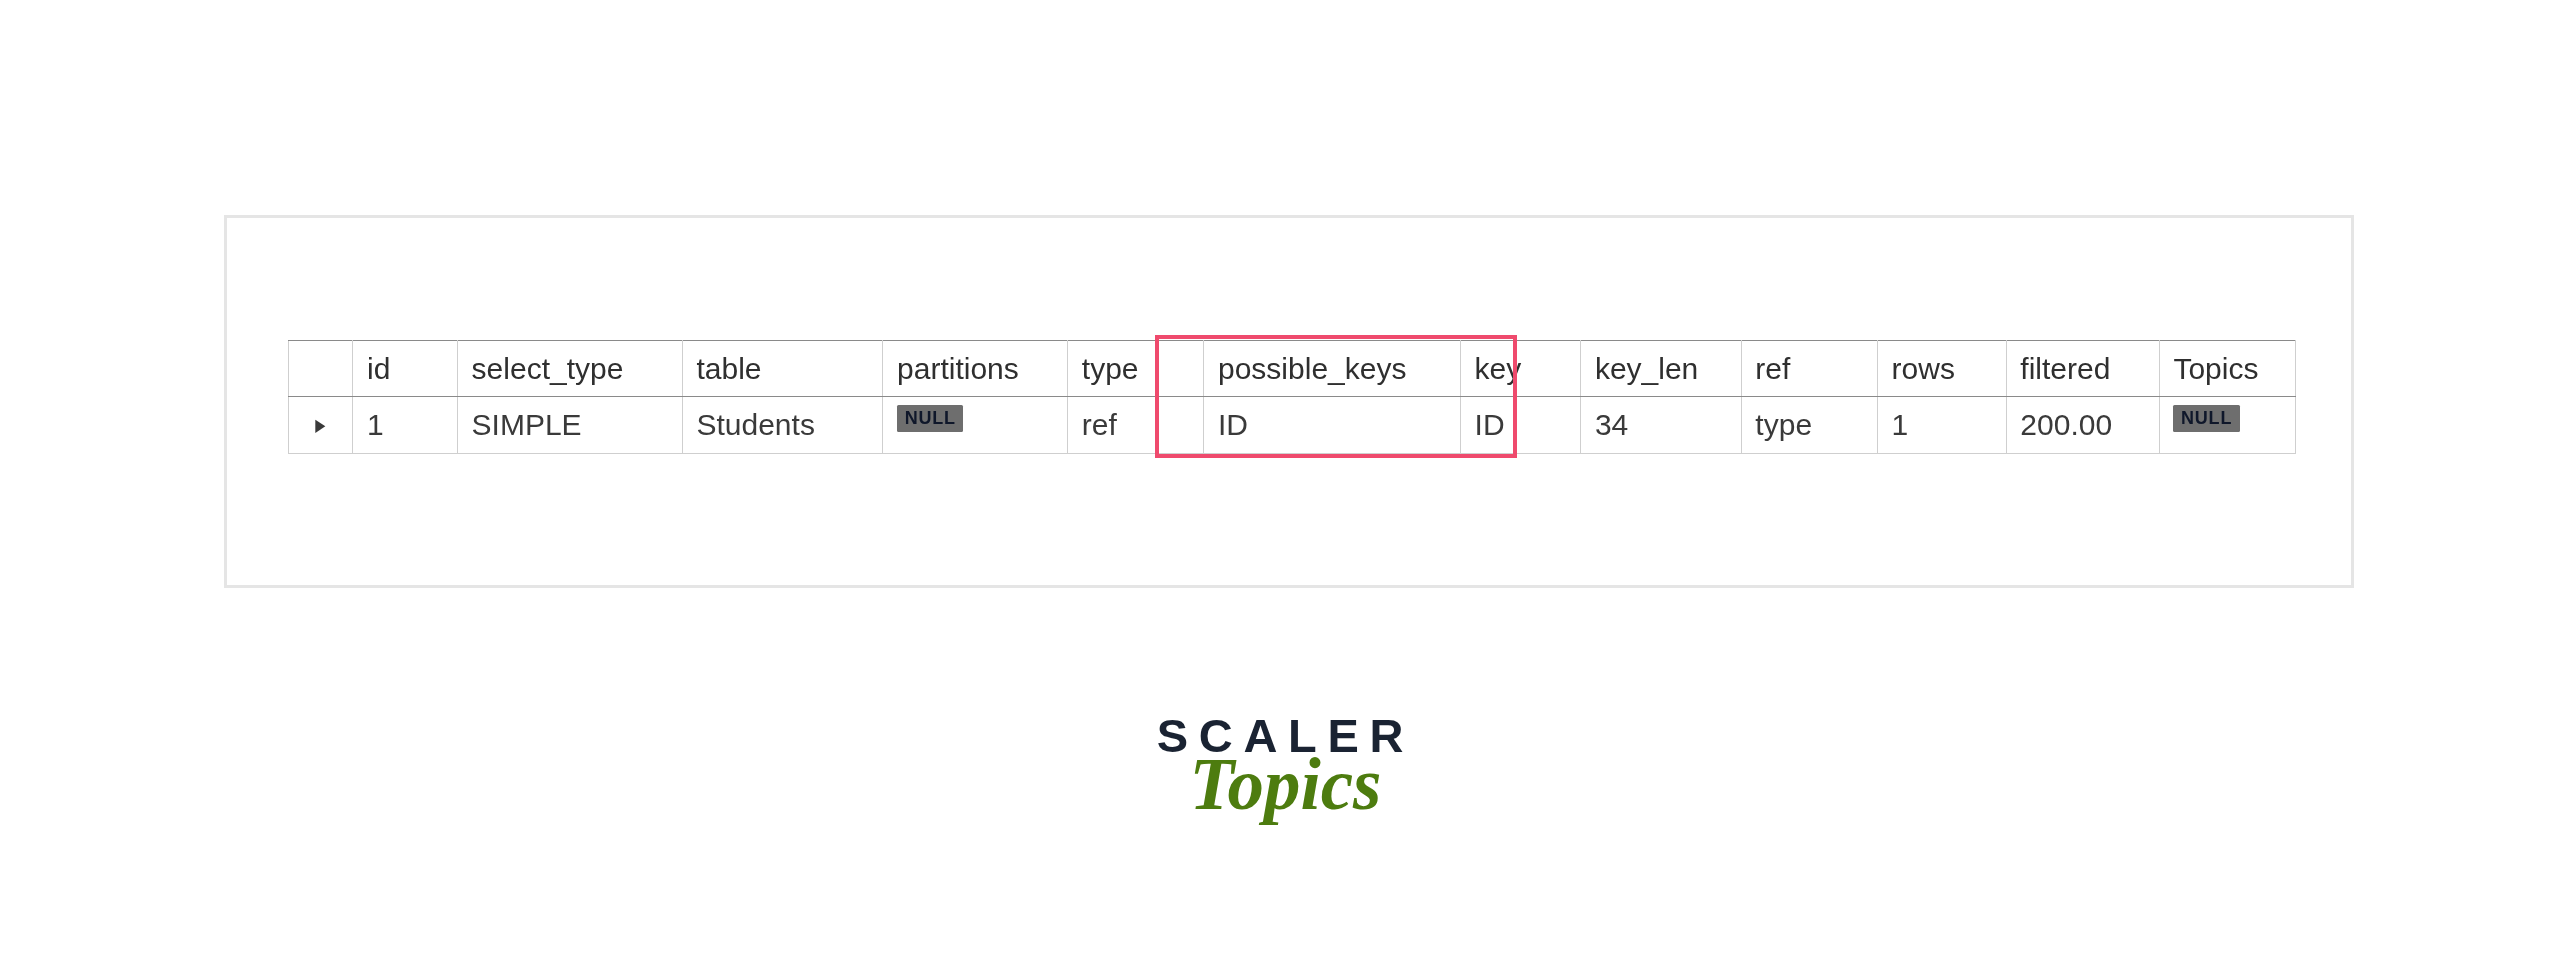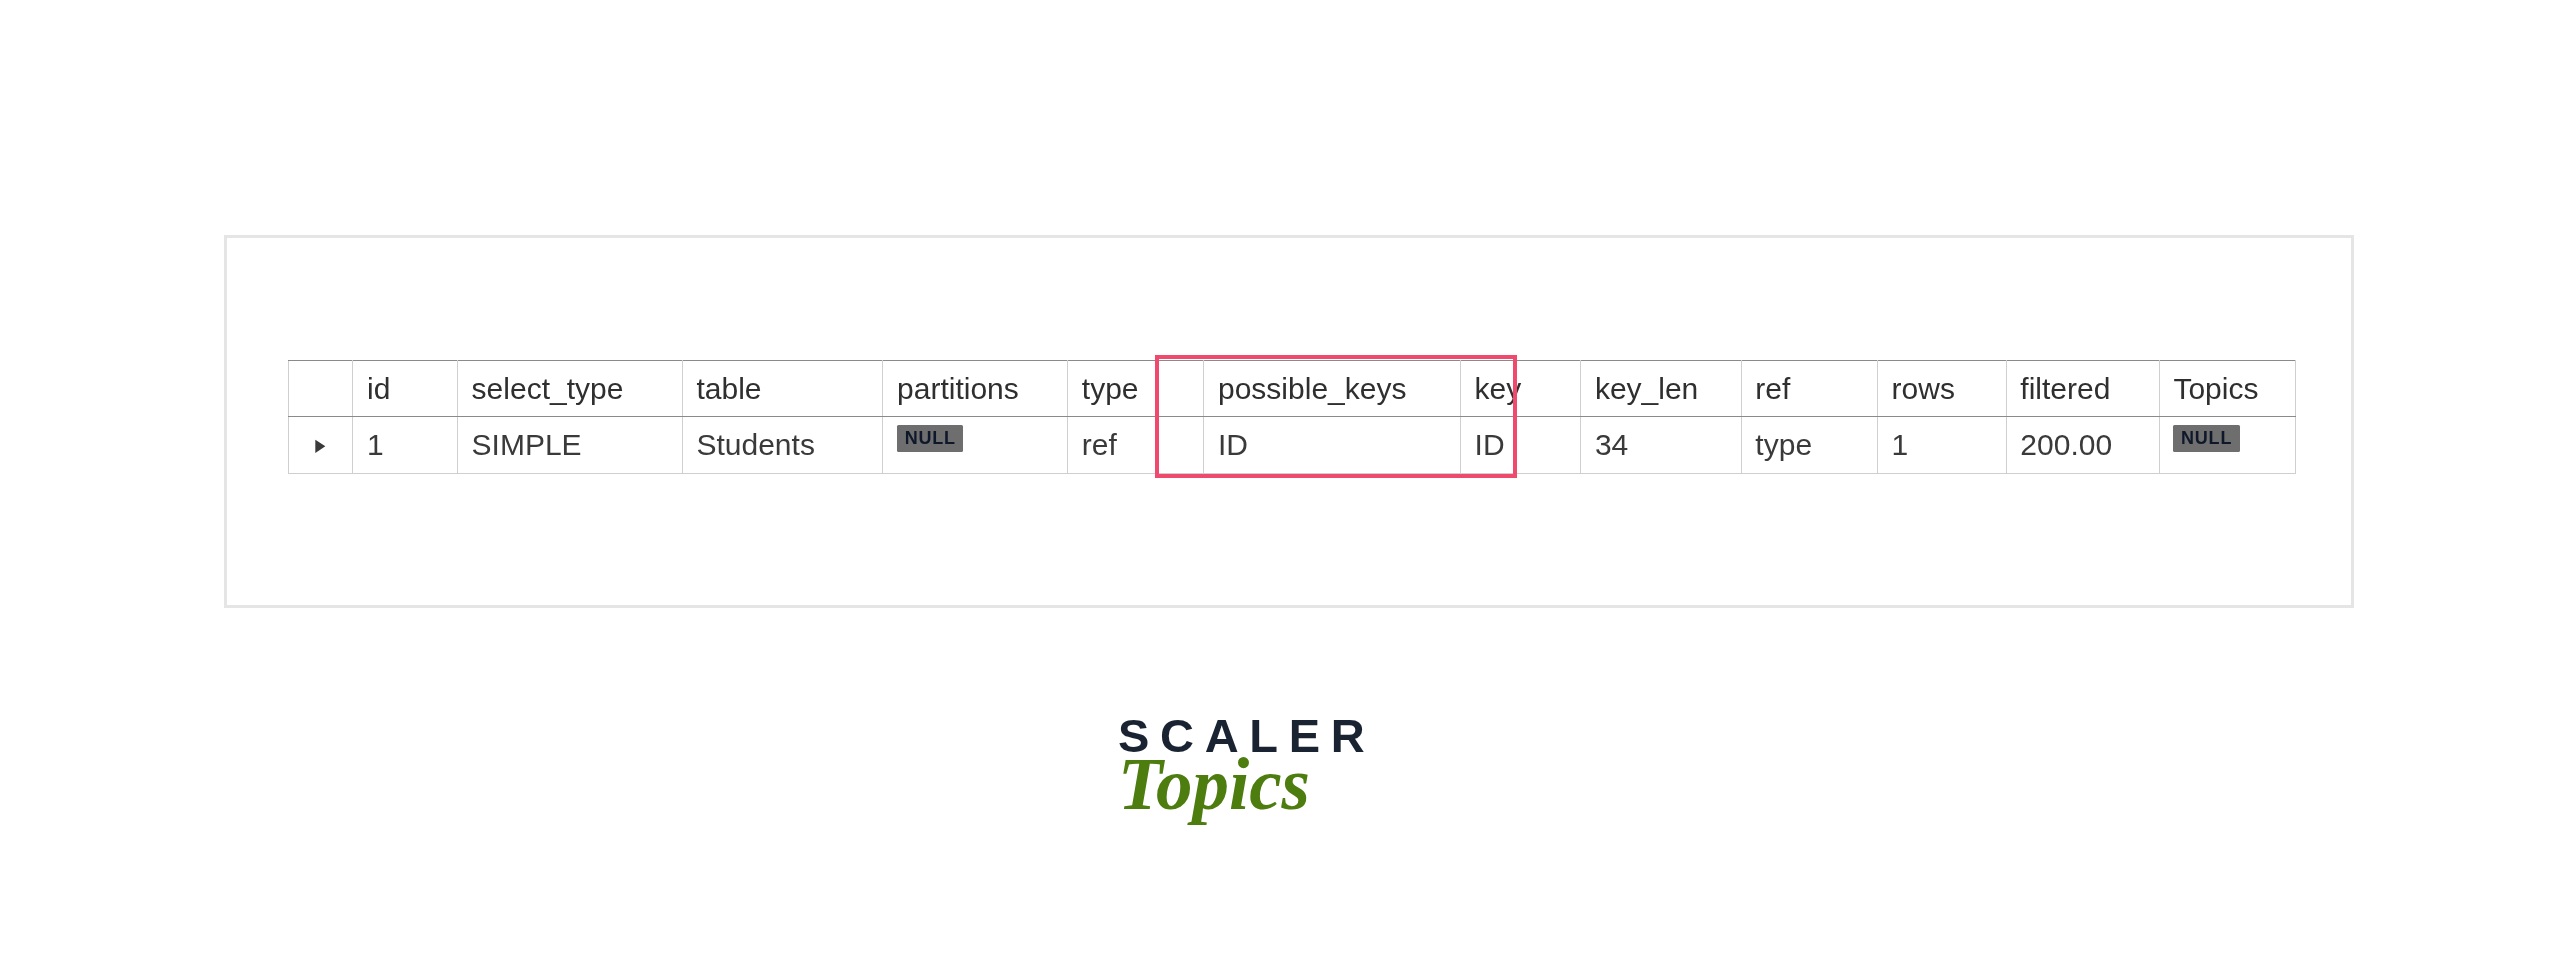--- a/index.html
+++ b/index.html
@@ -11,21 +11,20 @@
     position: relative;
   }
   .outer-frame {
     position: absolute;
     left: 224px;
     top: 215px;
     width: 2130px;
     height: 373px;
     border: 3px solid #e5e5e5;
     background: #ffffff;
-    margin-top: 20px;
   }
   .table-wrap {
     position: absolute;
     left: 61px;
     top: 122px;
     width: 2008px;
   }
   table {
     border-collapse: collapse;
     width: 100%;
@@ -74,20 +73,21 @@
   .highlight-box {
     position: absolute;
     border: 4.6px solid #ef4a6d;
     pointer-events: none;
   }
   .logo {
     position: absolute;
     left: 1118px;
     top: 708px;
     width: 335px;
+    text-align: center;
   }
   .logo-top {
     font-family: "Segoe UI", Arial, sans-serif;
     font-size: 47px;
     font-weight: 800;
     letter-spacing: 10.7px;
     color: #1a2332;
   }
   .logo-bottom {
     font-family: "Segoe Script", "Brush Script MT", cursive;

